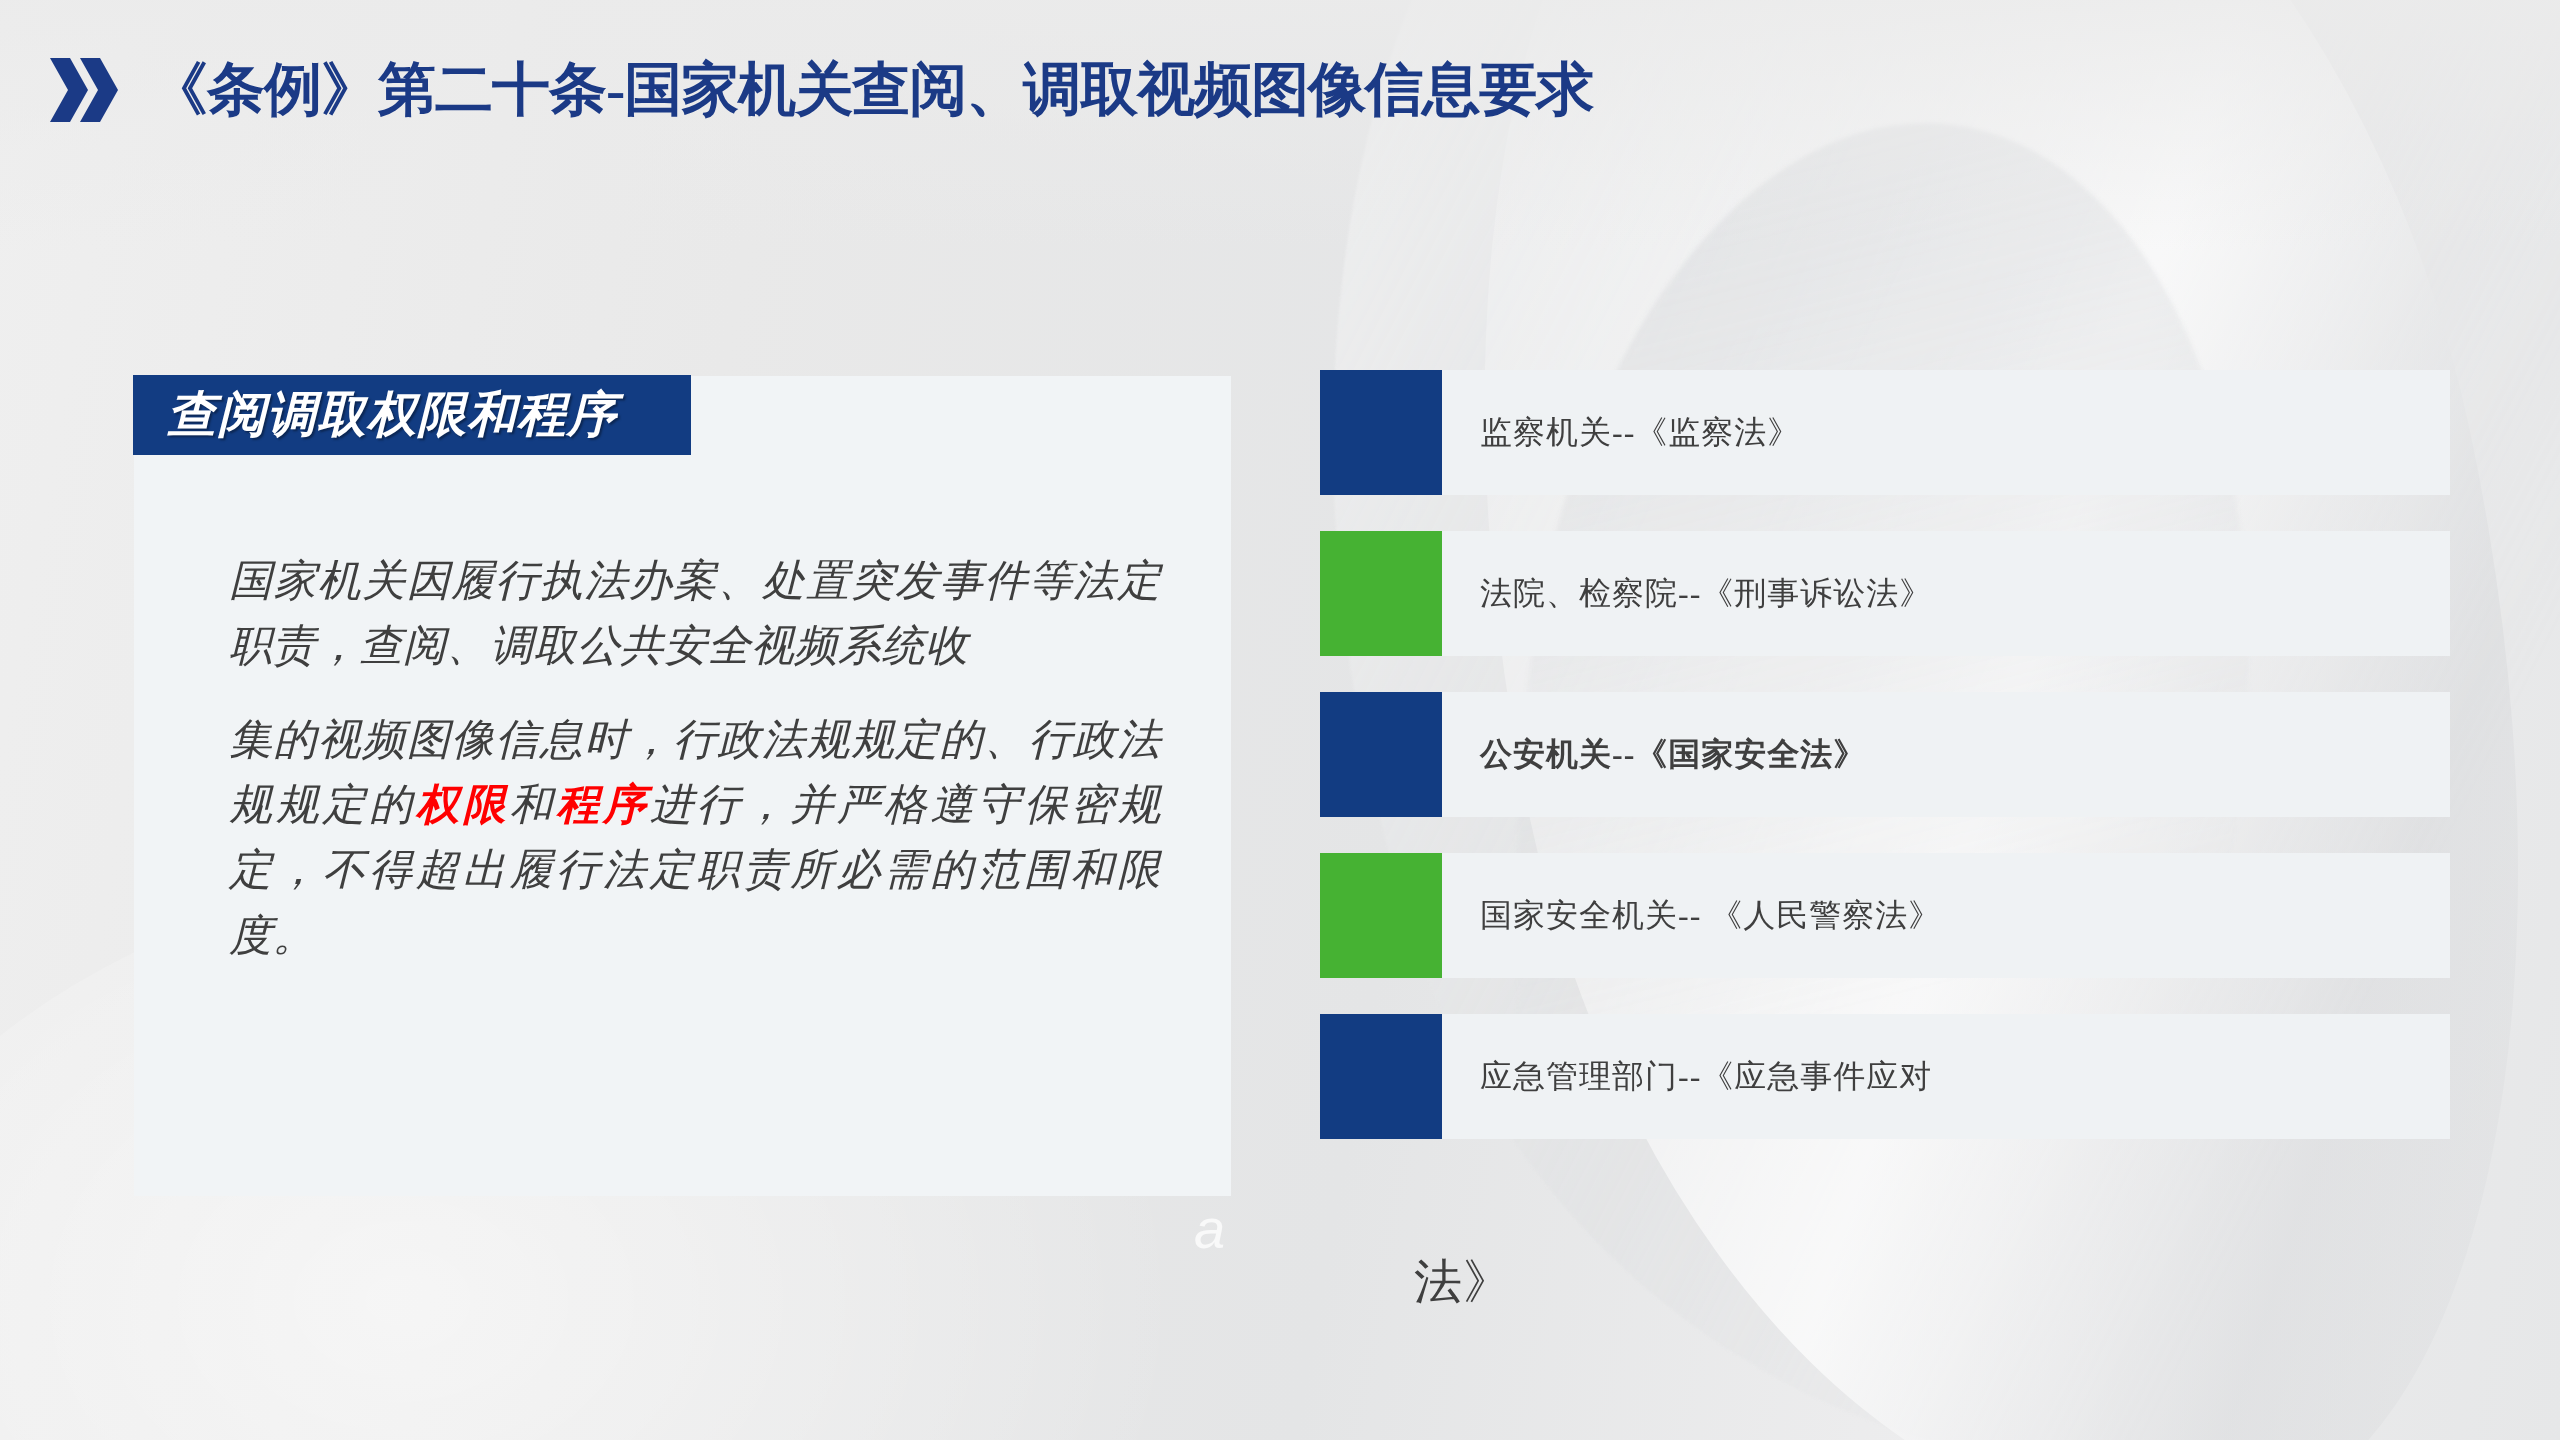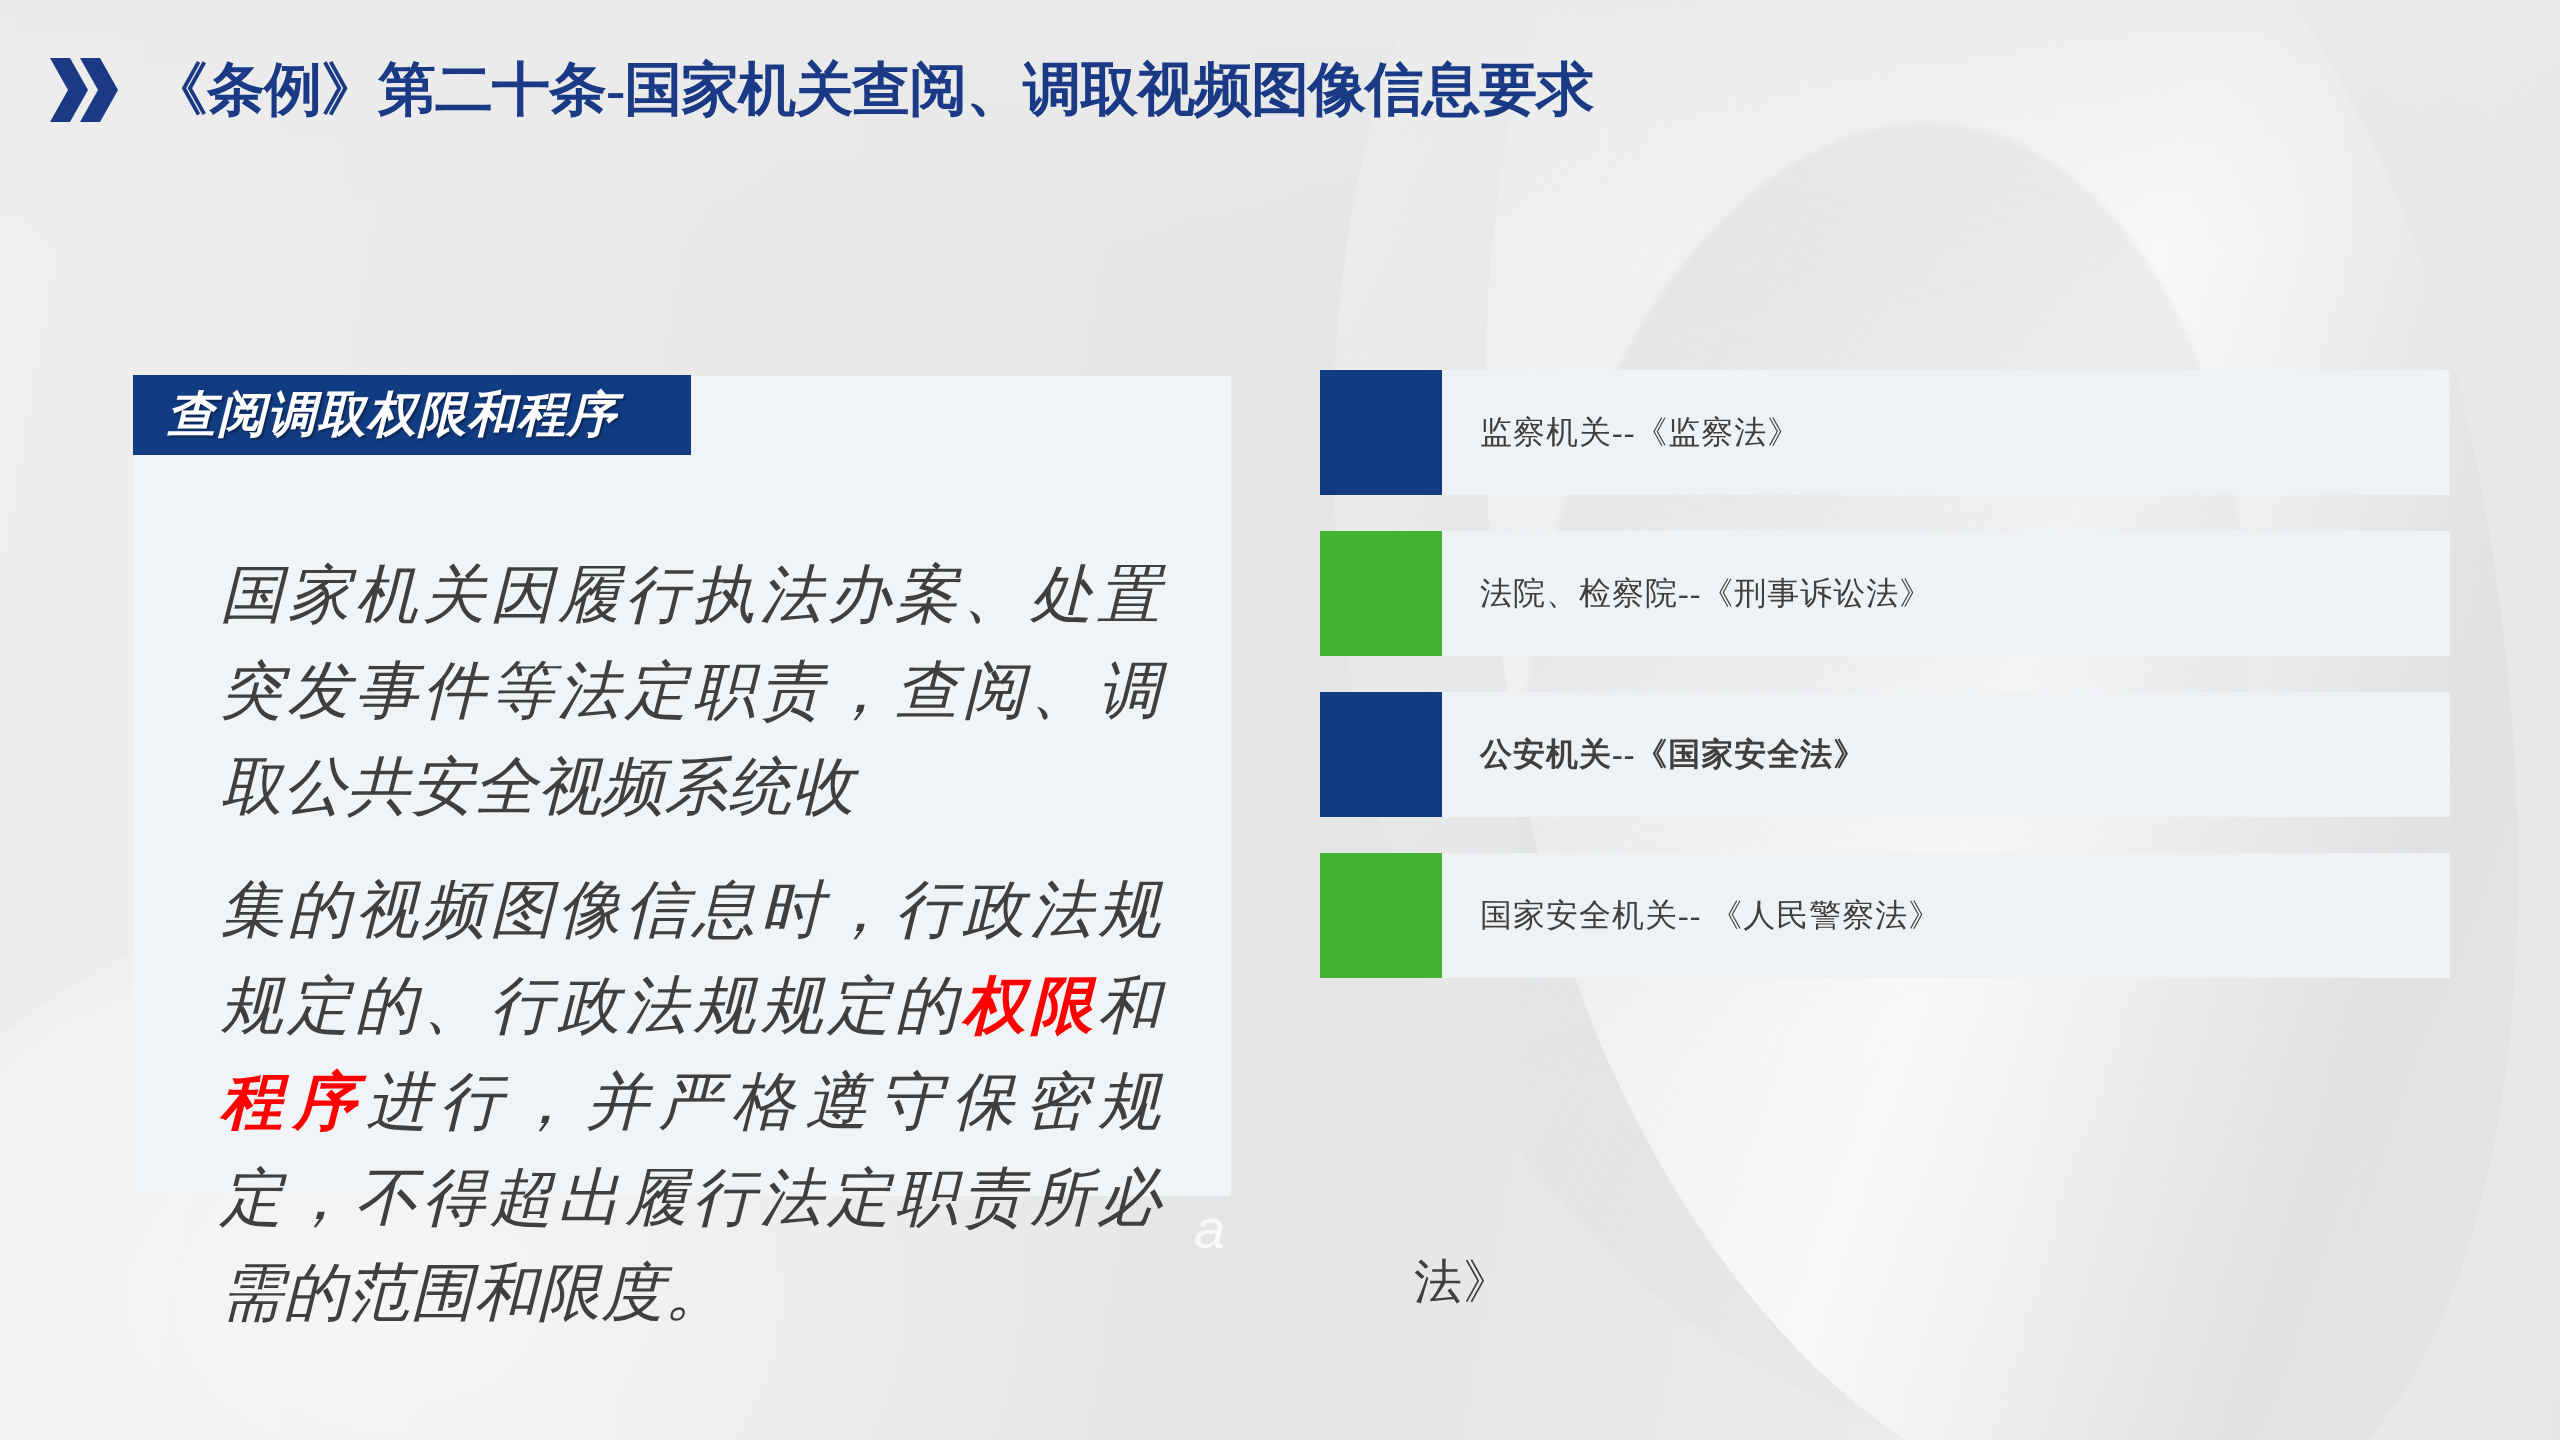--- a/index.html
+++ b/index.html
@@ -41,22 +41,22 @@
   
   #left-card{position:absolute;left:134px;top:376px;width:1097px;height:820px;
     background:#f1f4f6;box-shadow:0 0 0 0 rgba(0,0,0,0);font-style:italic;}
   #left-card-header{position:absolute;left:-1px;top:-1px;width:558px;height:80px;
     background:#123c82;display:flex;align-items:center;}
   #left-card-header-text{color:#ffffff;font-size:49px;font-weight:700;
     padding-left:34px;letter-spacing:1px;
     font-family:"Liberation Serif","DejaVu Serif",serif;
     text-shadow:2px 2px 2px rgba(0,0,0,.35);}
   #left-card-body{position:absolute;left:82px;top:172px;width:945px;color:#3c3c3c;}
-  .body-para{font-size:63px;line-height:1.52;letter-spacing:.5px;
-    text-align:justify;color:#3f3f3f;margin:0 0 28px 4px;
+  .body-para{font-size:43px;line-height:1.52;letter-spacing:.5px;
+    text-align:justify;color:#3f3f3f;margin:0 0 28px 13px;
     font-family:"Liberation Serif","DejaVu Serif",serif;}
   .hl{color:#ff0000;font-weight:700;}
 
   
   #right-list{position:absolute;left:1320px;top:370px;width:1130px;}
   .right-row{position:relative;display:flex;align-items:stretch;margin-bottom:36px;height:125px;}
   .row-bar{width:122px;flex:0 0 122px;}
   .row-panel{flex:1 1 auto;background:#eff2f4;display:flex;align-items:center;}
   .row-text{font-size:32px;color:#3f3f3f;padding-left:38px;letter-spacing:1px;white-space:nowrap;
     font-family:"Liberation Serif","DejaVu Serif",serif;}
@@ -115,14 +115,20 @@
       <div class="row-panel">
         <div class="row-text bold">公安机关--《国家安全法》</div>
       </div>
     </div>
     <div class="right-row">
       <div class="row-bar" style="background: rgb(70, 178, 51);"></div>
       <div class="row-panel">
         <div class="row-text">国家安全机关-- 《人民警察法》</div>
       </div>
     </div>
+    <div class="right-row">
+      <div class="row-bar" style="background: rgb(18, 60, 130);"></div>
+      <div class="row-panel">
+        <div class="row-text">应急管理部门--《应急事件应对</div>
+      </div>
+    </div>
   </div>
 <div id="overflow-text">法》</div>
 
 </body></html>

